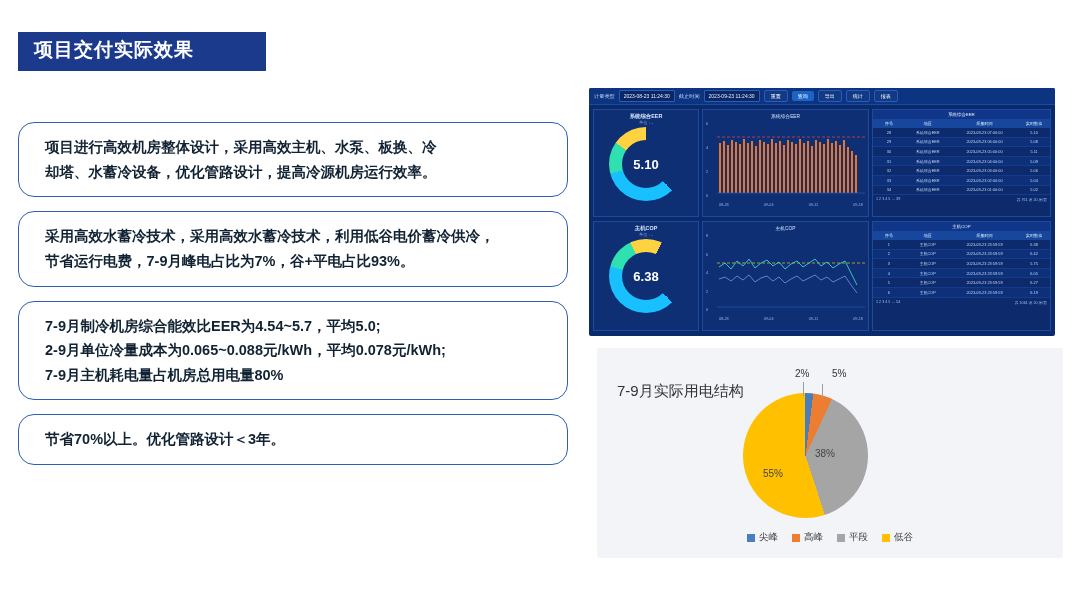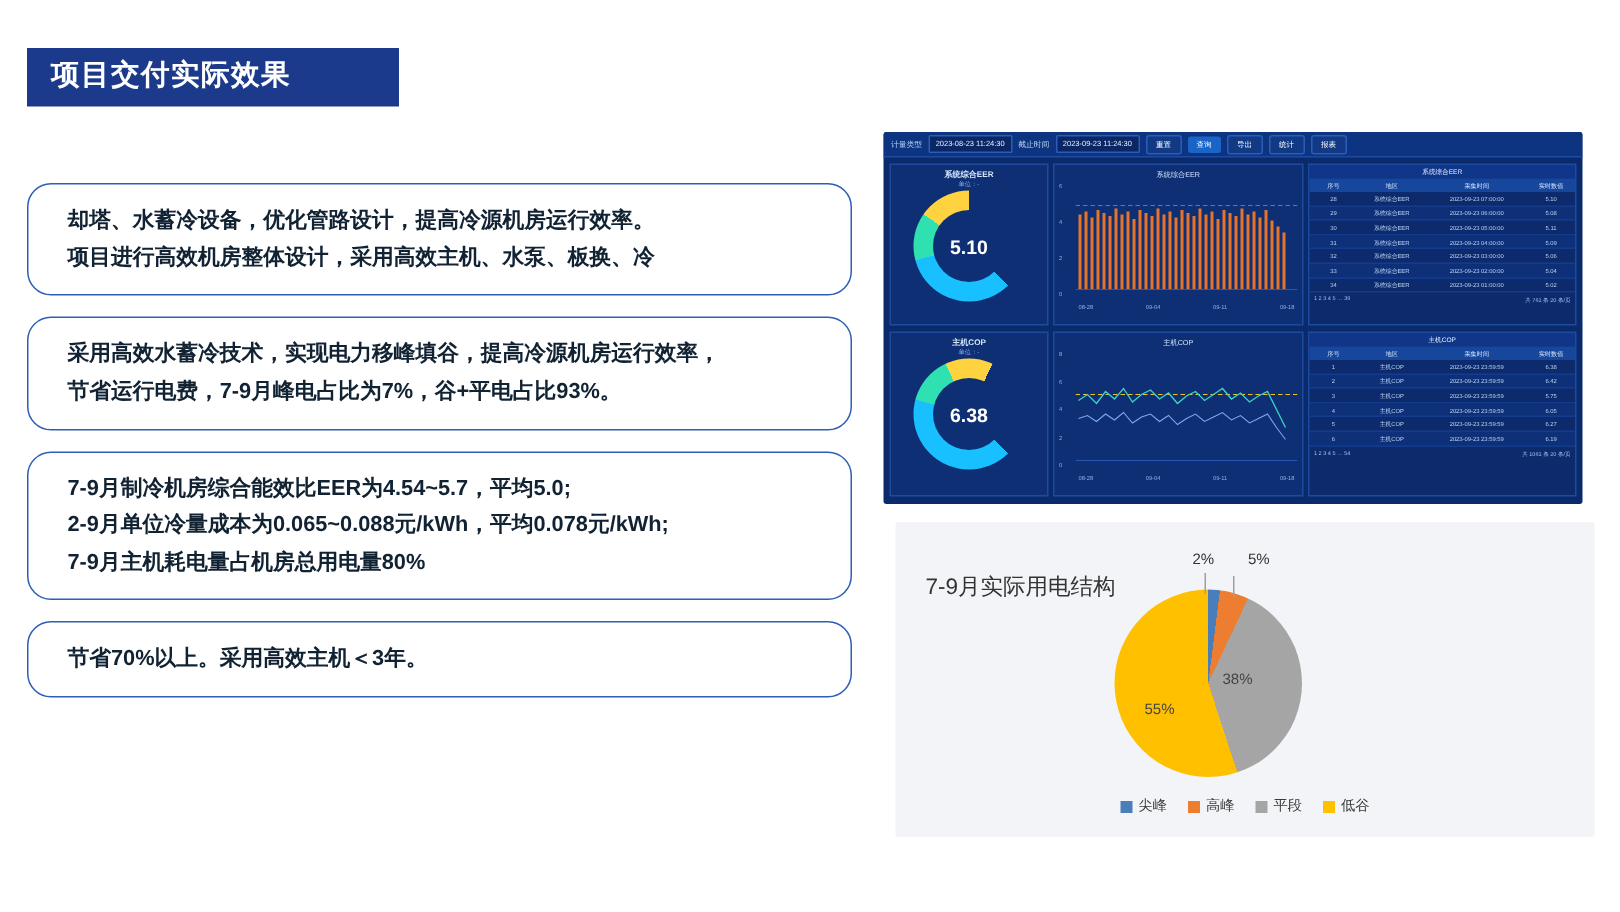--- a/index.html
+++ b/index.html
@@ -239,38 +239,38 @@
 <body>
 
 <div id="title-bar">
   <span class="title-text">项目交付实际效果</span>
 </div>
 <div id="title-underline"></div>
 
 <div id="bullets">
 
   <div class="bullet-card">
+    <span class="line">项目进行高效机房整体设计，采用高效主机、水泵、板换、冷</span>
     <span class="line">却塔、水蓄冷设备，优化管路设计，提高冷源机房运行效率。</span>
-    <span class="line">项目进行高效机房整体设计，采用高效主机、水泵、板换、冷</span>
   </div>
 
 
   <div class="bullet-card">
-    <span class="line">采用高效水蓄冷技术，实现电力移峰填谷，提高冷源机房运行效率，</span>
+    <span class="line">采用高效水蓄冷技术，采用高效水蓄冷技术，利用低谷电价蓄冷供冷，</span>
     <span class="line">节省运行电费，7-9月峰电占比为7%，谷+平电占比93%。</span>
   </div>
 
   <div class="bullet-card">
     <span class="line">7-9月制冷机房综合能效比EER为4.54~5.7，平均5.0;</span>
     <span class="line">2-9月单位冷量成本为0.065~0.088元/kWh，平均0.078元/kWh;</span>
     <span class="line">7-9月主机耗电量占机房总用电量80%</span>
   </div>
 
   <div class="bullet-card">
-    <span class="line">节省70%以上。采用高效主机＜3年。</span>
+    <span class="line">节省70%以上。优化管路设计＜3年。</span>
   </div>
 
 </div>
 
 <div id="dashboard">
 
   <div id="dash-toolbar">
     <span class="tb-label">计量类型</span>
     <span class="tb-field">2023-08-23 11:24:30</span>
     <span class="tb-label">截止时间</span>

